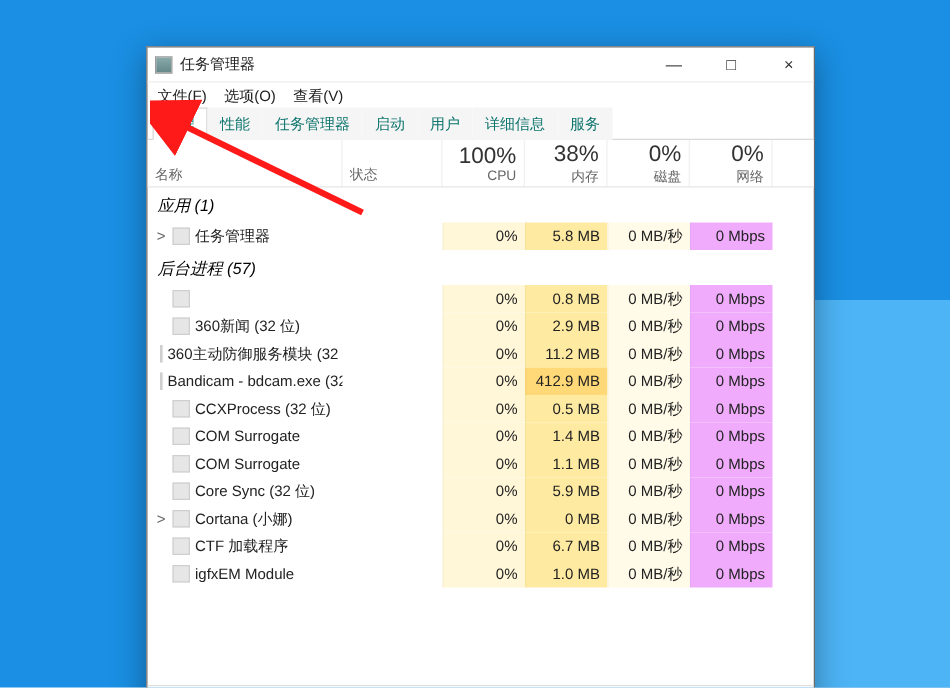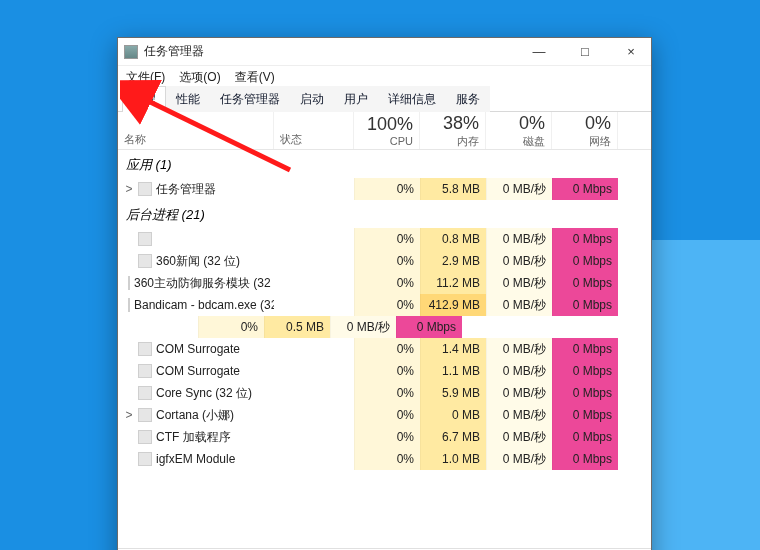--- a/index.html
+++ b/index.html
@@ -58,21 +58,21 @@
   .tabs {
     height: 24px;
     display: flex; align-items: flex-end;
     gap: 0;
     padding: 0 4px;
     border-bottom: 1px solid #d8d8d8;
   }
   .tab {
     padding: 4px 9px;
     font-size: 12px;
-    color: #0f172a;
+    color: #0f766e;
     border: 1px solid transparent;
     border-bottom: none;
     position: relative;
     top: 1px;
     background: #f5f5f5;
   }
   .tab.active {
     background: #fff;
     border-color: #d8d8d8;
   }
@@ -124,21 +124,21 @@
   .cell.status { flex: 0 0 80px; }
   .cell.metric {
     flex: 0 0 66px;
     justify-content: flex-end;
     border-left: 1px solid rgba(0,0,0,0.03);
   }
   .cell.cpu   { background: #fff7d8; }
   .cell.mem   { background: #ffeaa2; }
   .cell.mem.hot { background: #ffd877; }
   .cell.disk  { background: #fffbe8; }
-  .cell.net   { background: #ec4899; }
+  .cell.net   { background: #f0abfc; }
   .expander {
     width: 10px; text-align: center; color: #666;
   }
   .proc-icon {
     width: 14px; height: 14px;
     background: #e6e6e6;
     border: 1px solid #cfcfcf;
   }
   .footer {
     height: 36px;
@@ -238,21 +238,21 @@
               <span class="expander">&gt;</span>
               <span class="proc-icon"></span>
               <span>任务管理器</span>
             </div>
             <div class="cell status"></div>
             <div class="cell metric cpu">0%</div>
             <div class="cell metric mem">5.8 MB</div>
             <div class="cell metric disk">0 MB/秒</div>
             <div class="cell metric net">0 Mbps</div>
           </div>
-          <div class="grp">后台进程 (21)</div>
+          <div class="grp">后台进程 (57)</div>
           <div class="row">
             <div class="cell name">
               <span class="expander"></span>
               <span class="proc-icon"></span>
               <span></span>
             </div>
             <div class="cell status"></div>
             <div class="cell metric cpu">0%</div>
             <div class="cell metric mem">0.8 MB</div>
             <div class="cell metric disk">0 MB/秒</div>
@@ -288,20 +288,25 @@
               <span class="proc-icon"></span>
               <span>Bandicam - bdcam.exe (32 位)</span>
             </div>
             <div class="cell status"></div>
             <div class="cell metric cpu">0%</div>
             <div class="cell metric mem hot">412.9 MB</div>
             <div class="cell metric disk">0 MB/秒</div>
             <div class="cell metric net">0 Mbps</div>
           </div>
           <div class="row">
+            <div class="cell name">
+              <span class="expander"></span>
+              <span class="proc-icon"></span>
+              <span>CCXProcess (32 位)</span>
+            </div>
             <div class="cell status"></div>
             <div class="cell metric cpu">0%</div>
             <div class="cell metric mem">0.5 MB</div>
             <div class="cell metric disk">0 MB/秒</div>
             <div class="cell metric net">0 Mbps</div>
           </div>
           <div class="row">
             <div class="cell name">
               <span class="expander"></span>
               <span class="proc-icon"></span>

